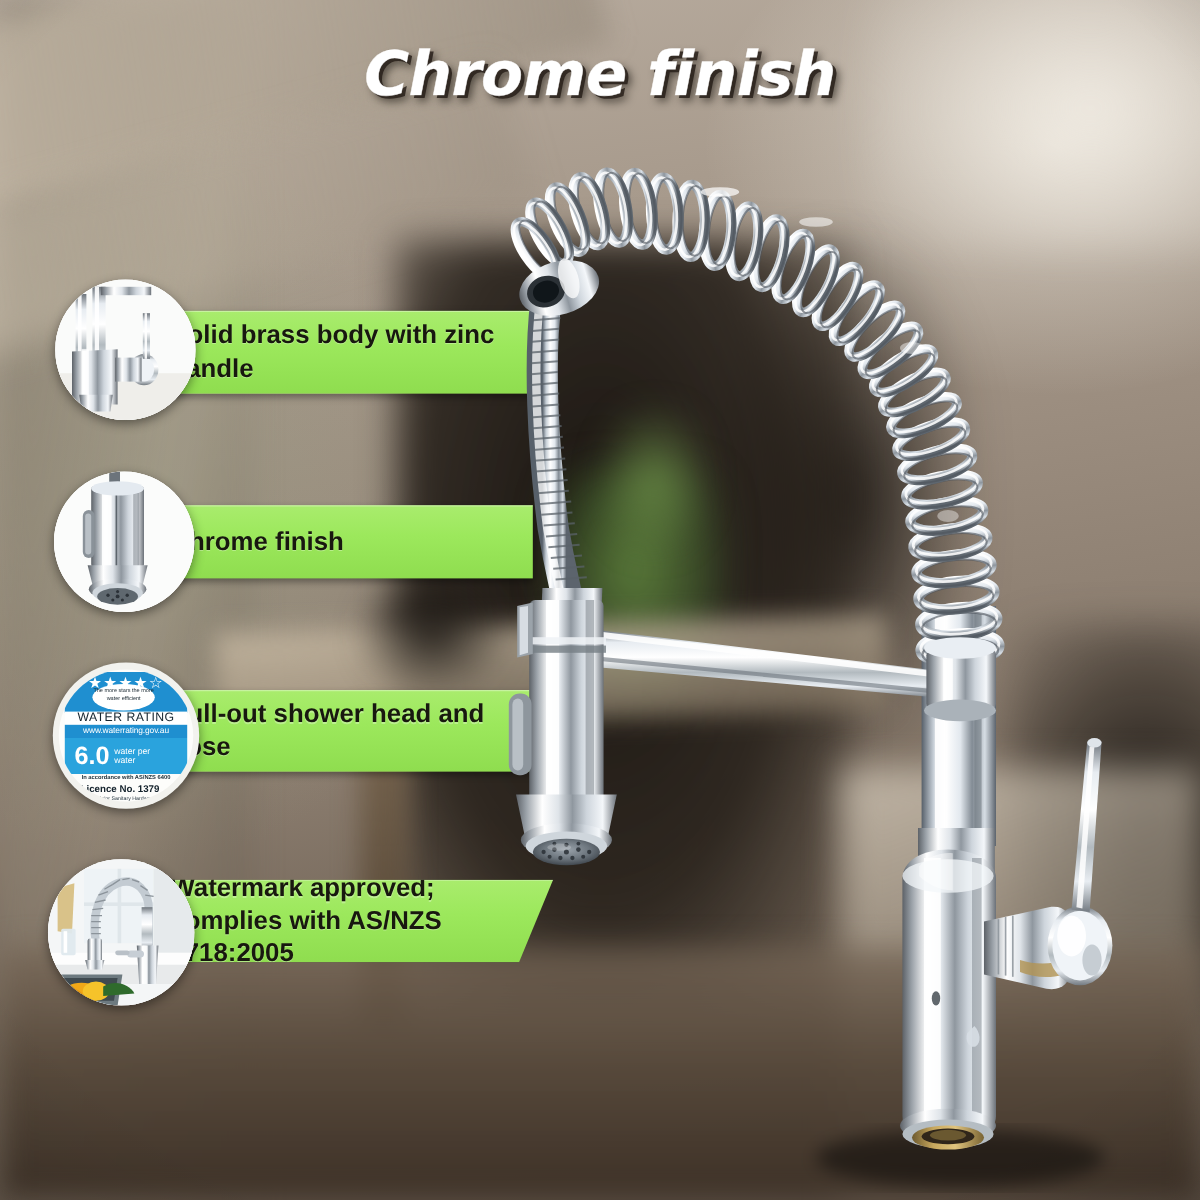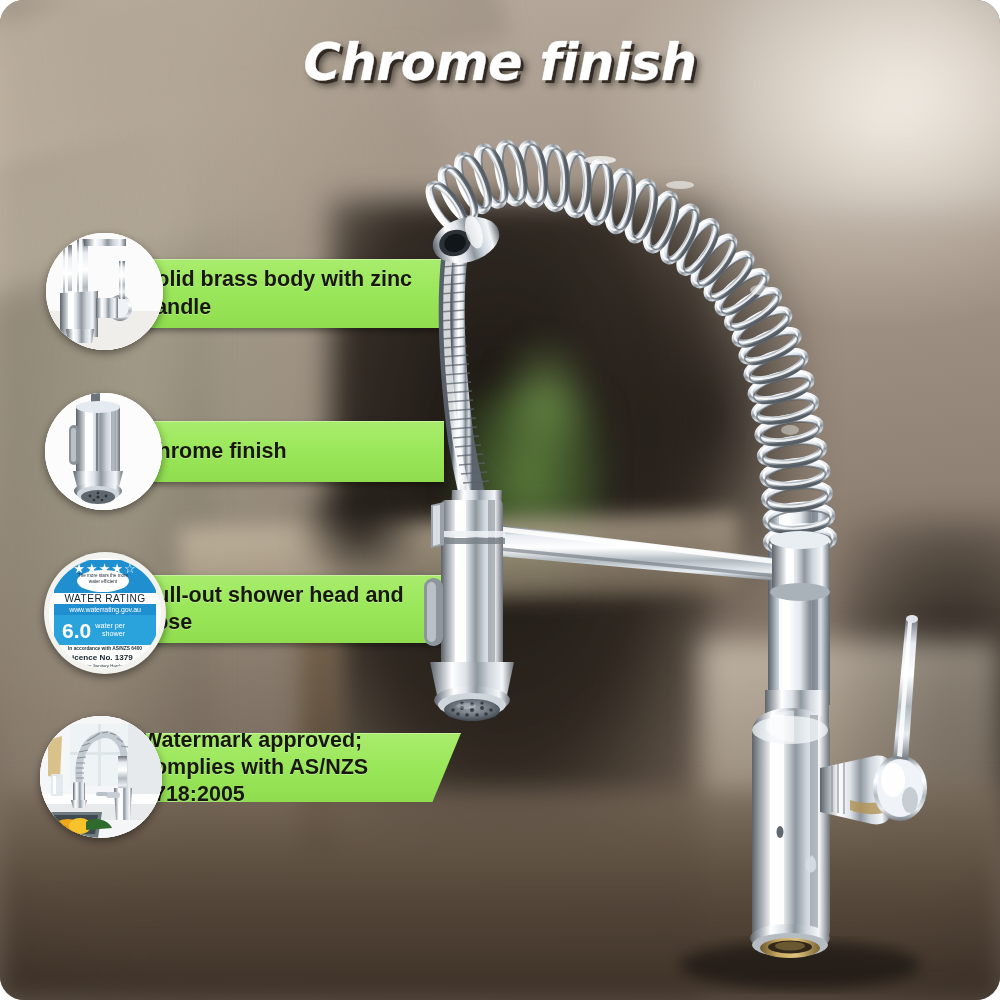--- a/index.html
+++ b/index.html
@@ -7,21 +7,20 @@
     width: 1000px; height: 1000px;
     overflow: hidden;
     font-family: "Liberation Sans", sans-serif;
   }
 
   #stage {
     position: relative;
     width: 1000px; height: 1000px;
     overflow: hidden;
     background: #6b5f55;
-    border-radius: 24px;
   }
 
   
   .bg-base {
     position: absolute; inset: 0;
     background:
       radial-gradient(ellipse 420px 300px at 880px 120px, rgba(255,250,240,0.55), rgba(255,250,240,0) 70%),
       radial-gradient(ellipse 380px 420px at 120px 420px, rgba(150,160,130,0.35), rgba(150,160,130,0) 72%),
       linear-gradient(172deg,#b9ada0 0%, #a89b8d 20%, #9c8e80 40%, #8a7c6e 60%, #6e6154 78%, #5a4e44 100%);
   }
@@ -205,21 +204,21 @@
   }
   .wr-url {
     position: absolute; left: 5px; top: 46px; width: 102px; height: 11px;
     background: #1f8fd0;
     text-align: center;
     color: #ffffff; font-size: 7px; line-height: 11px; letter-spacing: -0.1px;
   }
   .wr-flow {
     position: absolute; left: 5px; top: 57px; width: 102px; height: 30px;
     background: #2aa3dd;
-    display: flex; align-items: center; padding-left: 8px; gap: 4px; text-align: right;
+    display: flex; align-items: center; padding-left: 8px; gap: 4px;
   }
   .wr-num { color:#fff; font-size: 21px; font-weight: bold; line-height: 1; }
   .wr-unit { color:#fff; font-size: 7.2px; line-height: 1.15; }
   .wr-acc {
     position: absolute; left: 5px; top: 88px; width: 102px;
     text-align: center; color: #1a2b36; font-size: 4.8px; font-weight: bold;
   }
   .wr-lic {
     position: absolute; left: 0; top: 95px; width: 102px;
     text-align: center; color: #14222c; font-size: 8.1px; font-weight: bold;
@@ -577,21 +576,21 @@
       <div class="wr-stars">
         <div class="wr-starrow">★★★★☆</div>
       </div>
       <div class="wr-bubble">The more stars the more water efficient</div>
       <div class="wr-title">WATER RATING</div>
       <div class="wr-url">www.waterrating.gov.au</div>
       <div class="wr-flow">
         <span class="wr-num">6.0</span>
         <span class="wr-unit">
           <span>water per</span><br>
-          <span>shower</span>
+          <span>water</span>
         </span>
       </div>
       <div class="wr-acc">In accordance with AS/NZS 6400</div>
       <div class="wr-lic">Licence No. 1379</div>
       <div class="wr-maker">Major Sanitary Hardware</div>
     </div>
   </div>
 
   <div class="thumb" id="thumb4">
     <svg class="thumb-svg" viewBox="0 0 122 122">

